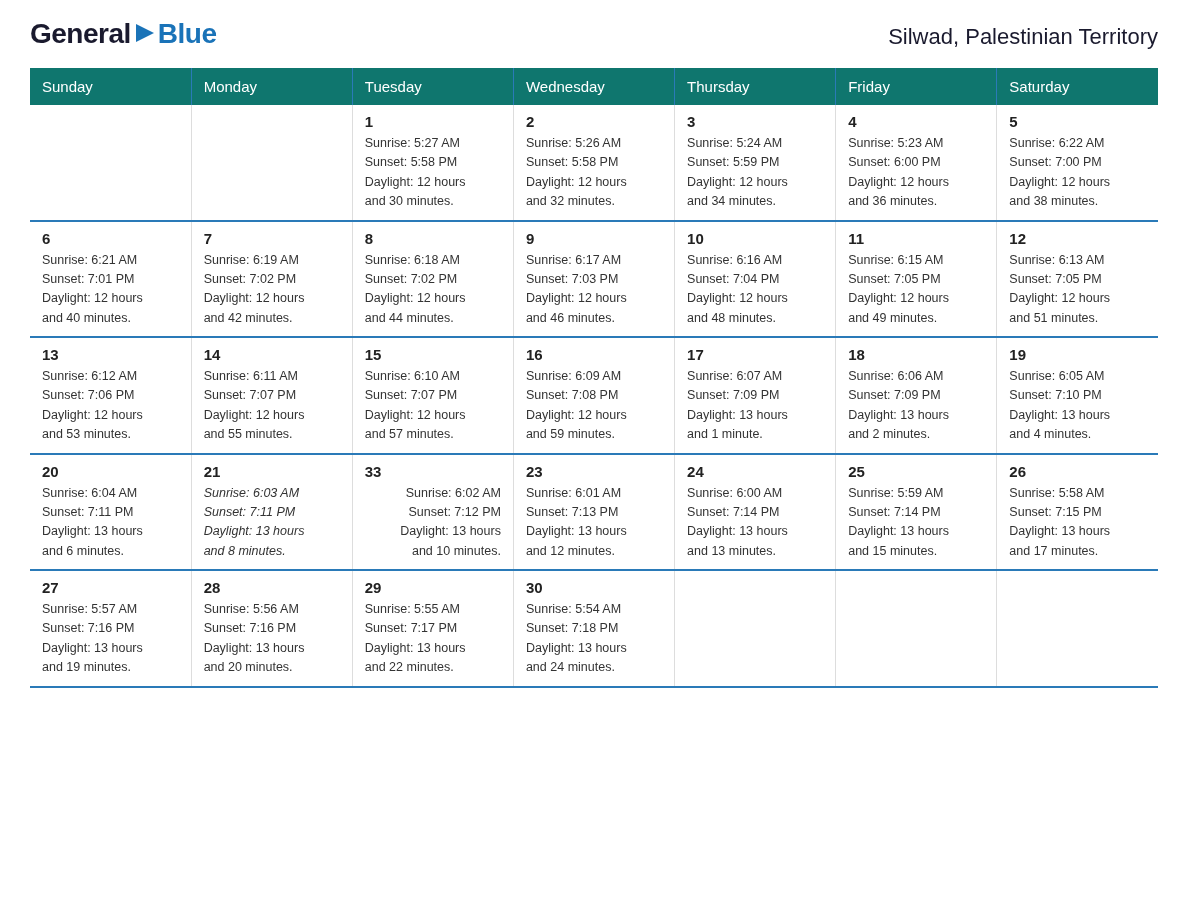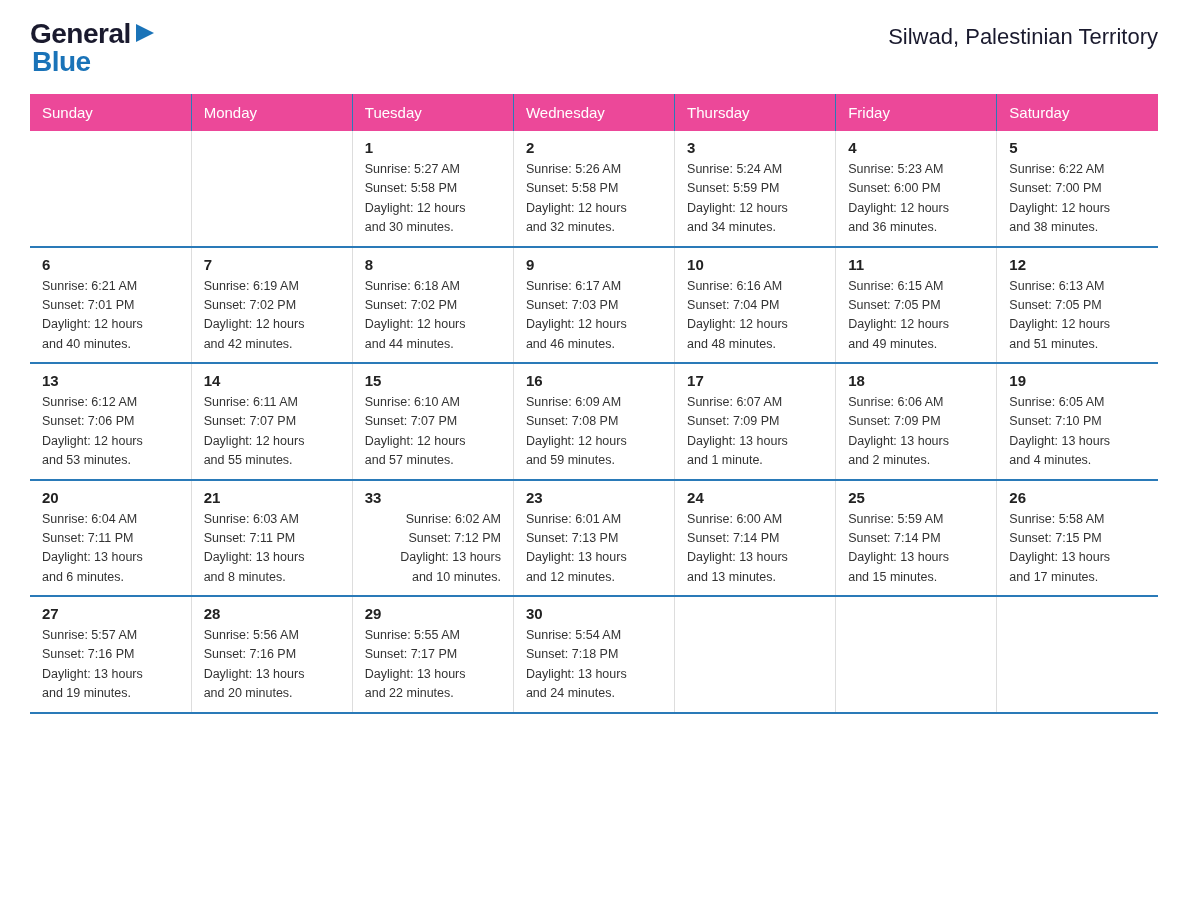--- a/index.html
+++ b/index.html
@@ -31,21 +31,21 @@
       font-weight: normal;
       color: #1a1a2e;
       margin-top: 4px;
     }
     table {
       width: 100%;
       border-collapse: collapse;
       table-layout: fixed;
     }
     thead tr {
-      background-color: #ec4899;
+      background-color: #0f766e;
     }
     thead th {
       color: #fff;
       text-align: left;
       padding: 10px 12px;
       font-size: 15px;
       font-weight: normal;
       border-right: 1px solid #2a7ab8;
     }
     thead th:last-child {
@@ -73,21 +73,21 @@
       display: block;
       margin-bottom: 4px;
     }
     .day-info {
       font-size: 12.5px;
       color: #333;
       line-height: 1.55;
     }
     .logo-wrapper {
       display: flex;
-      flex-direction: column;
+      flex-direction: row;
       line-height: 1;
       justify-content: space-between;
     }
     .logo-row1 {
       display: flex;
       align-items: center;
     }
     .logo-word-general {
       font-size: 28px;
       font-weight: bold;
@@ -283,21 +283,21 @@
       <tr>
         <td>
           <span class="day-num">20</span>
           <div class="day-info" style="white-space: pre-line;">Sunrise: 6:04 AM
 Sunset: 7:11 PM
 Daylight: 13 hours
 and 6 minutes.</div>
         </td>
         <td>
           <span class="day-num">21</span>
-          <div class="day-info" style="white-space: pre-line;">Sunrise: 6:03 AM
+          <div class="day-info" style="white-space: pre-line; font-style: italic;">Sunrise: 6:03 AM
 Sunset: 7:11 PM
 Daylight: 13 hours
 and 8 minutes.</div>
         </td>
         <td>
           <span class="day-num">33</span>
           <div class="day-info" style="white-space: pre-line; text-align: right;">Sunrise: 6:02 AM
 Sunset: 7:12 PM
 Daylight: 13 hours
 and 10 minutes.</div>

